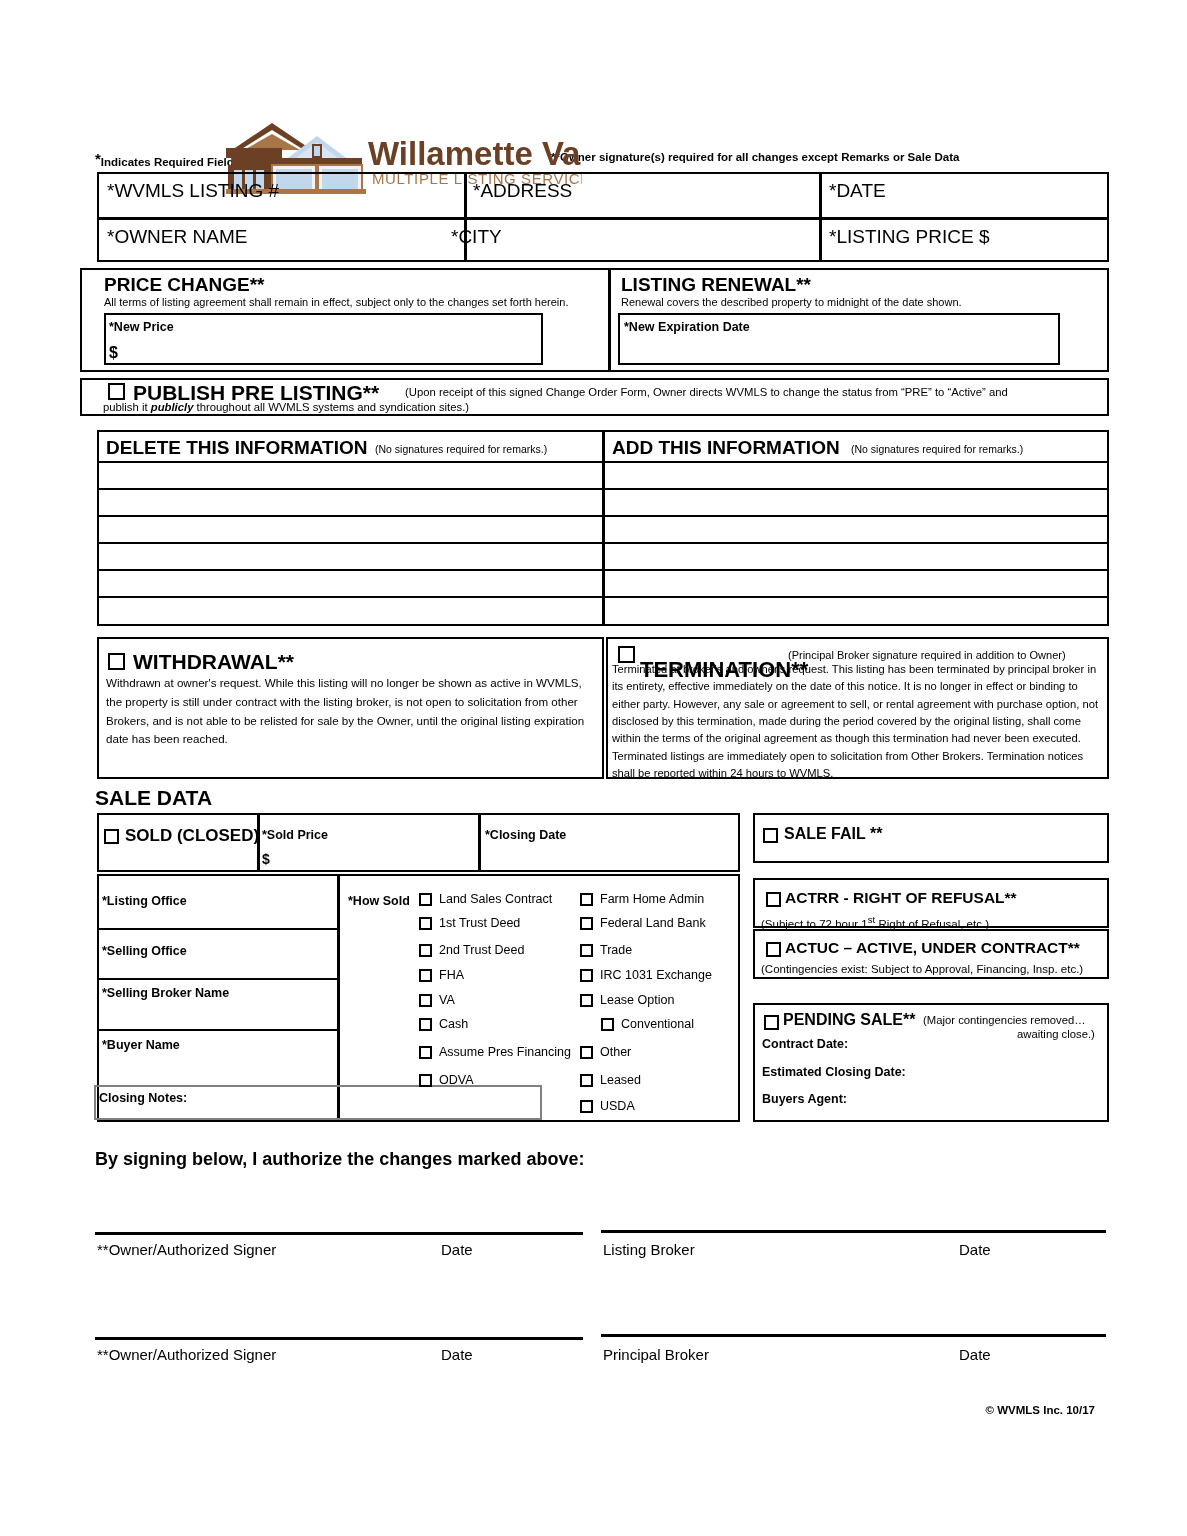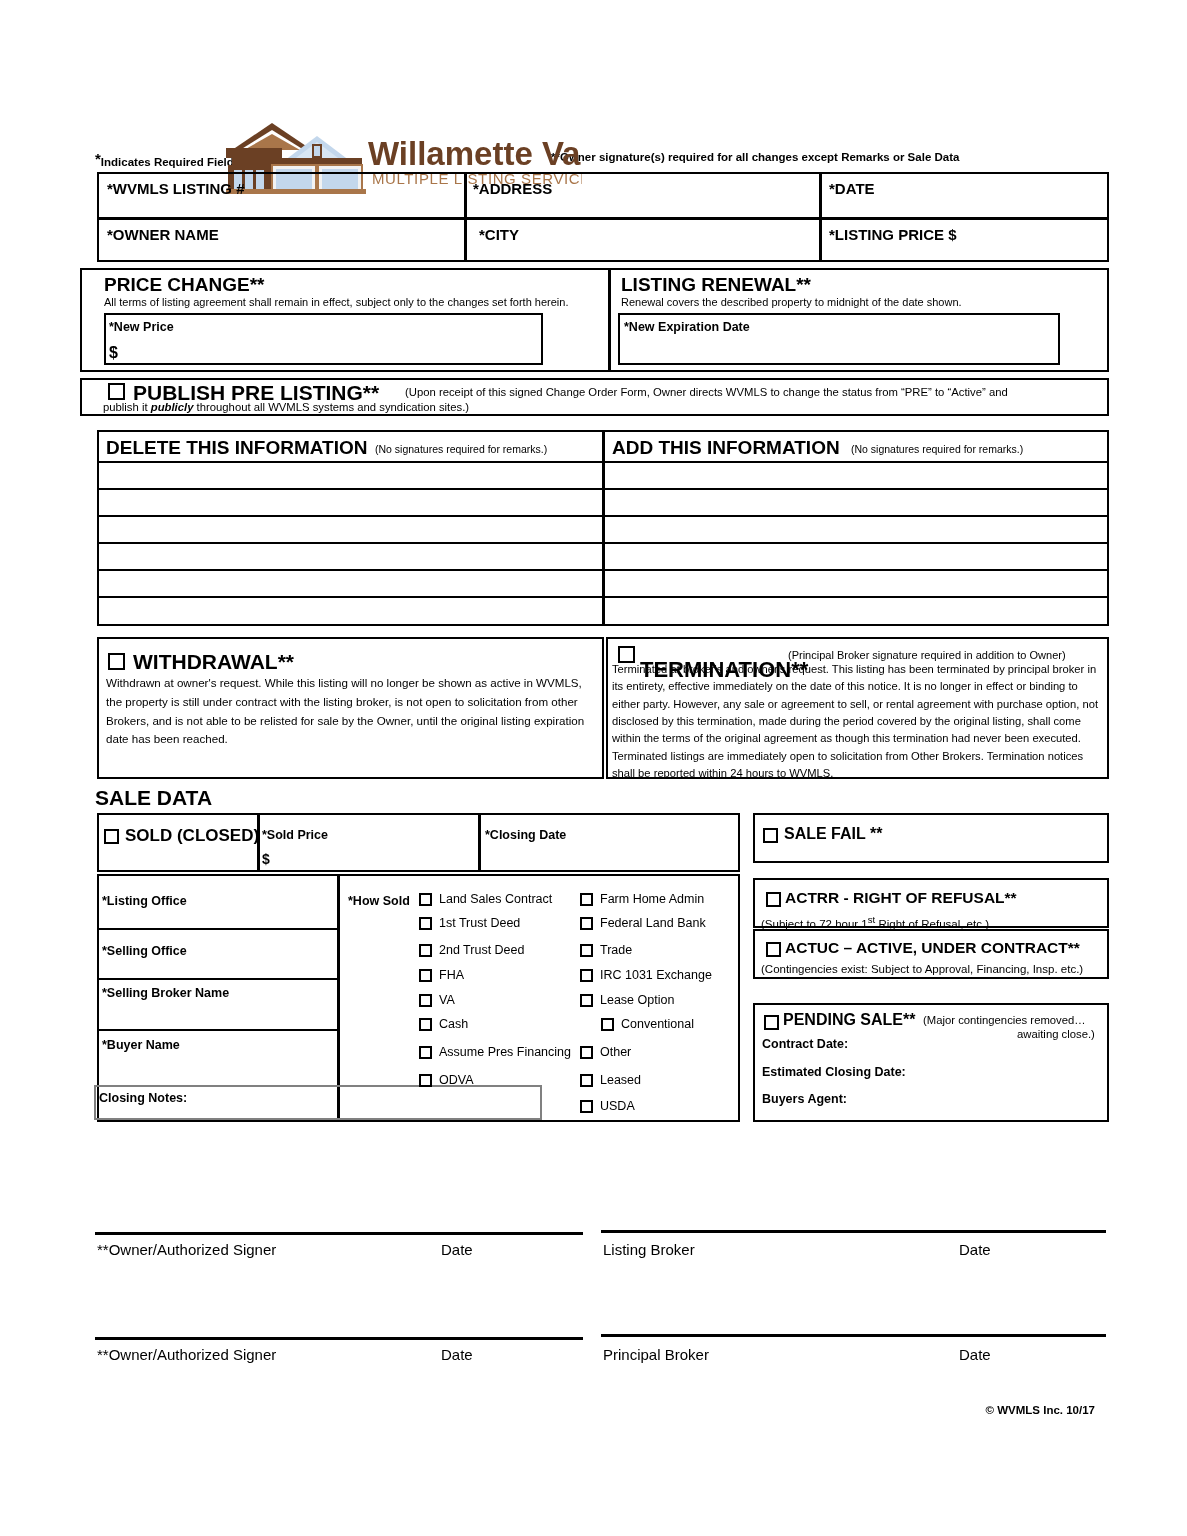--- a/index.html
+++ b/index.html
@@ -37,21 +37,21 @@
   }
 
   
   .bx{ position:absolute; border:2.5px solid #000; background:transparent; }
   .bx-thin{ position:absolute; border:1.5px solid #000; }
   .vline{ position:absolute; background:#000; width:2px; }
   .hline{ position:absolute; background:#000; height:2px; }
 
   .fld-label{
     position:absolute;
-    font-size:15px; font-weight:bold;
+    font-size:19px; font-weight:normal;
     white-space:nowrap;
   }
 
   
   .sec-head{ position:absolute; font-size:19px; font-weight:bold; white-space:nowrap; }
   .sec-sub{ position:absolute; font-size:11px; font-weight:normal; }
   .small-lbl{ position:absolute; font-size:12.5px; font-weight:bold; white-space:nowrap; }
 
   
   .cb{
@@ -125,21 +125,21 @@
 
   <div class="fld-label" style="left:107px; top:180px;">*WVMLS LISTING #</div>
   <div class="fld-label" style="left:473px; top:180px;">*ADDRESS</div>
   <div class="fld-label" style="left:829px; top:180px;">*DATE</div>
 
   <div style="position:absolute; left:100px; top:196px; width:360px; height:20px;"></div>
   <div style="position:absolute; left:468px; top:196px; width:348px; height:20px;"></div>
   <div style="position:absolute; left:823px; top:196px; width:283px; height:20px;"></div>
 
   <div class="fld-label" style="left:107px; top:226px;">*OWNER NAME</div>
-  <div class="fld-label" style="left:479px; top:226px;">*CITY</div>
+  <div class="fld-label" style="left:451px; top:226px;">*CITY</div>
   <div class="fld-label" style="left:829px; top:226px;">*LISTING PRICE $</div>
 
   <div style="position:absolute; left:100px; top:243px; width:360px; height:17px;"></div>
   <div style="position:absolute; left:468px; top:243px; width:348px; height:17px;"></div>
   <div style="position:absolute; left:823px; top:243px; width:283px; height:17px;"></div>
 
   <div class="bx" style="left:80px; top:268px; width:1029px; height:104px;"></div>
   <div class="vline" style="left:608px; top:268px; height:104px; width:2.5px;"></div>
 
   <div class="sec-head" style="left:104px; top:274px;">PRICE CHANGE**</div>
@@ -343,20 +343,21 @@
   <div style="position:absolute; left:923px; top:1014px; font-size:11.3px; white-space:nowrap;">(Major contingencies removed…</div>
   <div style="position:absolute; left:1017px; top:1028px; font-size:11.3px; white-space:nowrap;">awaiting close.)</div>
 
   <div class="small-lbl" style="left:762px; top:1037px;">Contract Date:</div>
   <div style="position:absolute; left:855px; top:1035px; width:245px; height:18px;"></div>
   <div class="small-lbl" style="left:762px; top:1065px;">Estimated Closing Date:</div>
   <div style="position:absolute; left:910px; top:1063px; width:190px; height:18px;"></div>
   <div class="small-lbl" style="left:762px; top:1092px;">Buyers Agent:</div>
   <div style="position:absolute; left:855px; top:1090px; width:245px; height:18px;"></div>
 
+  <div class="by-sign">By signing below, I authorize the changes marked above:</div>
 
   <div class="sig-line" style="left:95px; top:1232px; width:488px;"></div>
   <div class="sig-line" style="left:601px; top:1230px; width:505px;"></div>
   <div style="position:absolute; left:95px; top:1200px; width:488px; height:30px;"></div>
   <div style="position:absolute; left:601px; top:1198px; width:505px; height:30px;"></div>
   <div class="sig-lbl" style="left:97px; top:1241px;">**Owner/Authorized Signer</div>
   <div class="sig-lbl" style="left:441px; top:1241px;">Date</div>
   <div class="sig-lbl" style="left:603px; top:1241px;">Listing Broker</div>
   <div class="sig-lbl" style="left:959px; top:1241px;">Date</div>
 

